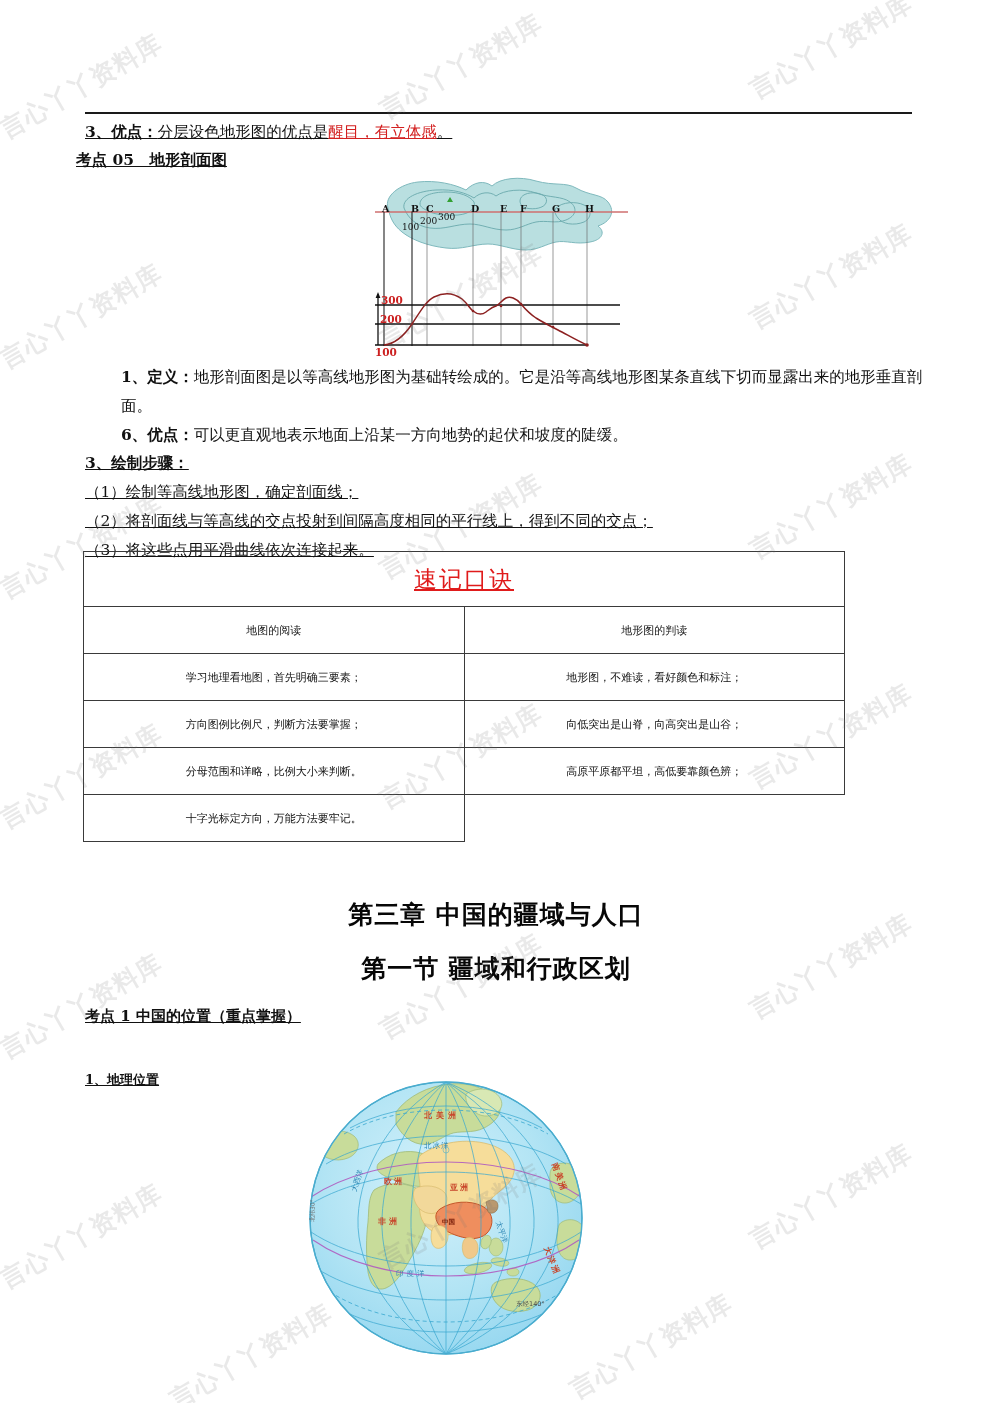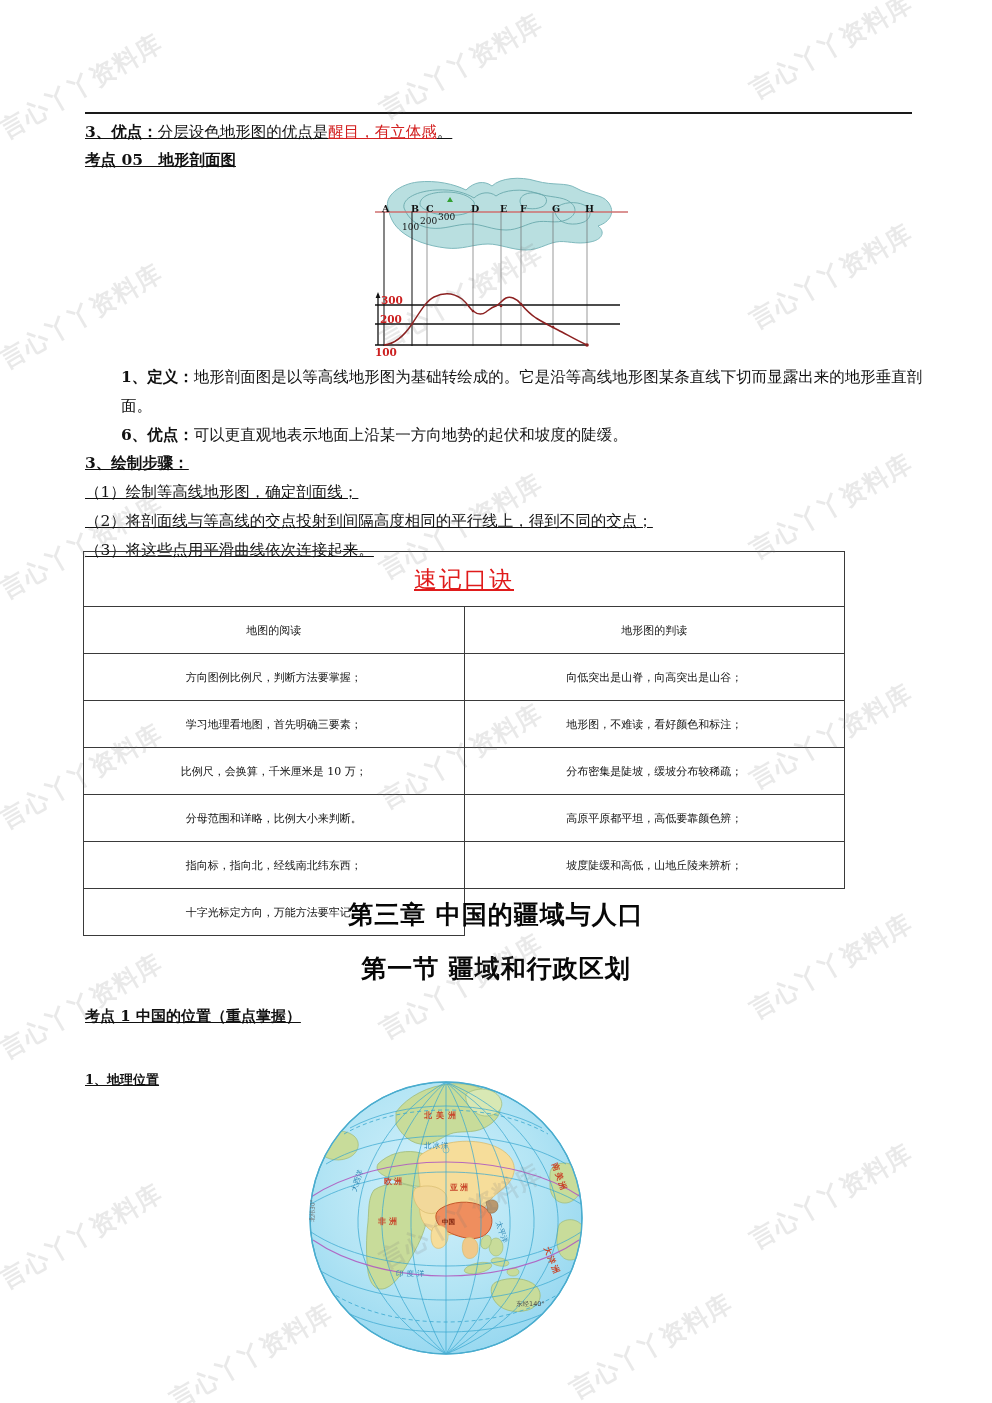--- a/index.html
+++ b/index.html
@@ -169,21 +169,21 @@
   </div>
 
   <div class="content">
 
     <div class="rule"></div>
 
     <div class="txt" style="left:85px; top:118px;">
       <span class="b">3、优点：</span><span>分层设色地形图的优点是</span><span class="red-u">醒目，有立体感</span><span>。</span>
     </div>
 
-    <div class="txt b" style="left:85px; top:146px;">考点 05　地形剖面图</div>
+    <div class="txt b" style="left:76px; top:146px;">考点 05　地形剖面图</div>
 
     <div class="figure-profile">
       <svg viewBox="0 0 262 192" width="262" height="192" xmlns="http://www.w3.org/2000/svg">
 
         <path d="M18,40 C14,28 30,16 48,14 C66,12 84,16 96,22
                  C104,14 114,12 122,18 C130,10 150,8 166,13
                  C184,18 196,14 206,20 C220,28 232,26 238,34
                  C246,44 240,54 228,58 C236,64 232,72 220,74
                  C206,77 196,72 186,74 C176,76 168,82 156,82
                  C142,82 130,76 118,76 C104,76 92,82 76,80
@@ -286,38 +286,30 @@
     <table class="tbl">
       <tbody>
         <tr>
           <td class="title-cell" colspan="2">速记口诀</td>
         </tr>
         <tr>
           <td style="width:50%;">地图的阅读</td>
           <td style="width:50%;">地形图的判读</td>
         </tr>
         <tr>
+          <td>学习地理看地图，首先明确三要素；</td>
+          <td>地形图，不难读，看好颜色和标注；</td>
+        </tr>
+        <tr>
           <td>方向图例比例尺，判断方法要掌握；</td>
           <td>向低突出是山脊，向高突出是山谷；</td>
         </tr>
         <tr>
-          <td>学习地理看地图，首先明确三要素；</td>
-          <td>地形图，不难读，看好颜色和标注；</td>
-        </tr>
-        <tr>
-          <td>比例尺，会换算，千米厘米是 10 万；</td>
-          <td>分布密集是陡坡，缓坡分布较稀疏；</td>
-        </tr>
-        <tr>
           <td>分母范围和详略，比例大小来判断。</td>
           <td>高原平原都平坦，高低要靠颜色辨；</td>
-        </tr>
-        <tr>
-          <td>指向标，指向北，经线南北纬东西；</td>
-          <td>坡度陡缓和高低，山地丘陵来辨析；</td>
         </tr>
         <tr>
           <td>十字光标定方向，万能方法要牢记。</td>
           <td class="noborder"></td>
         </tr>
       </tbody>
     </table>
 
     <div class="h-chapter" style="top:898px;">第三章  中国的疆域与人口</div>
     <div class="h-chapter" style="top:952px;">第一节  疆域和行政区划</div>

